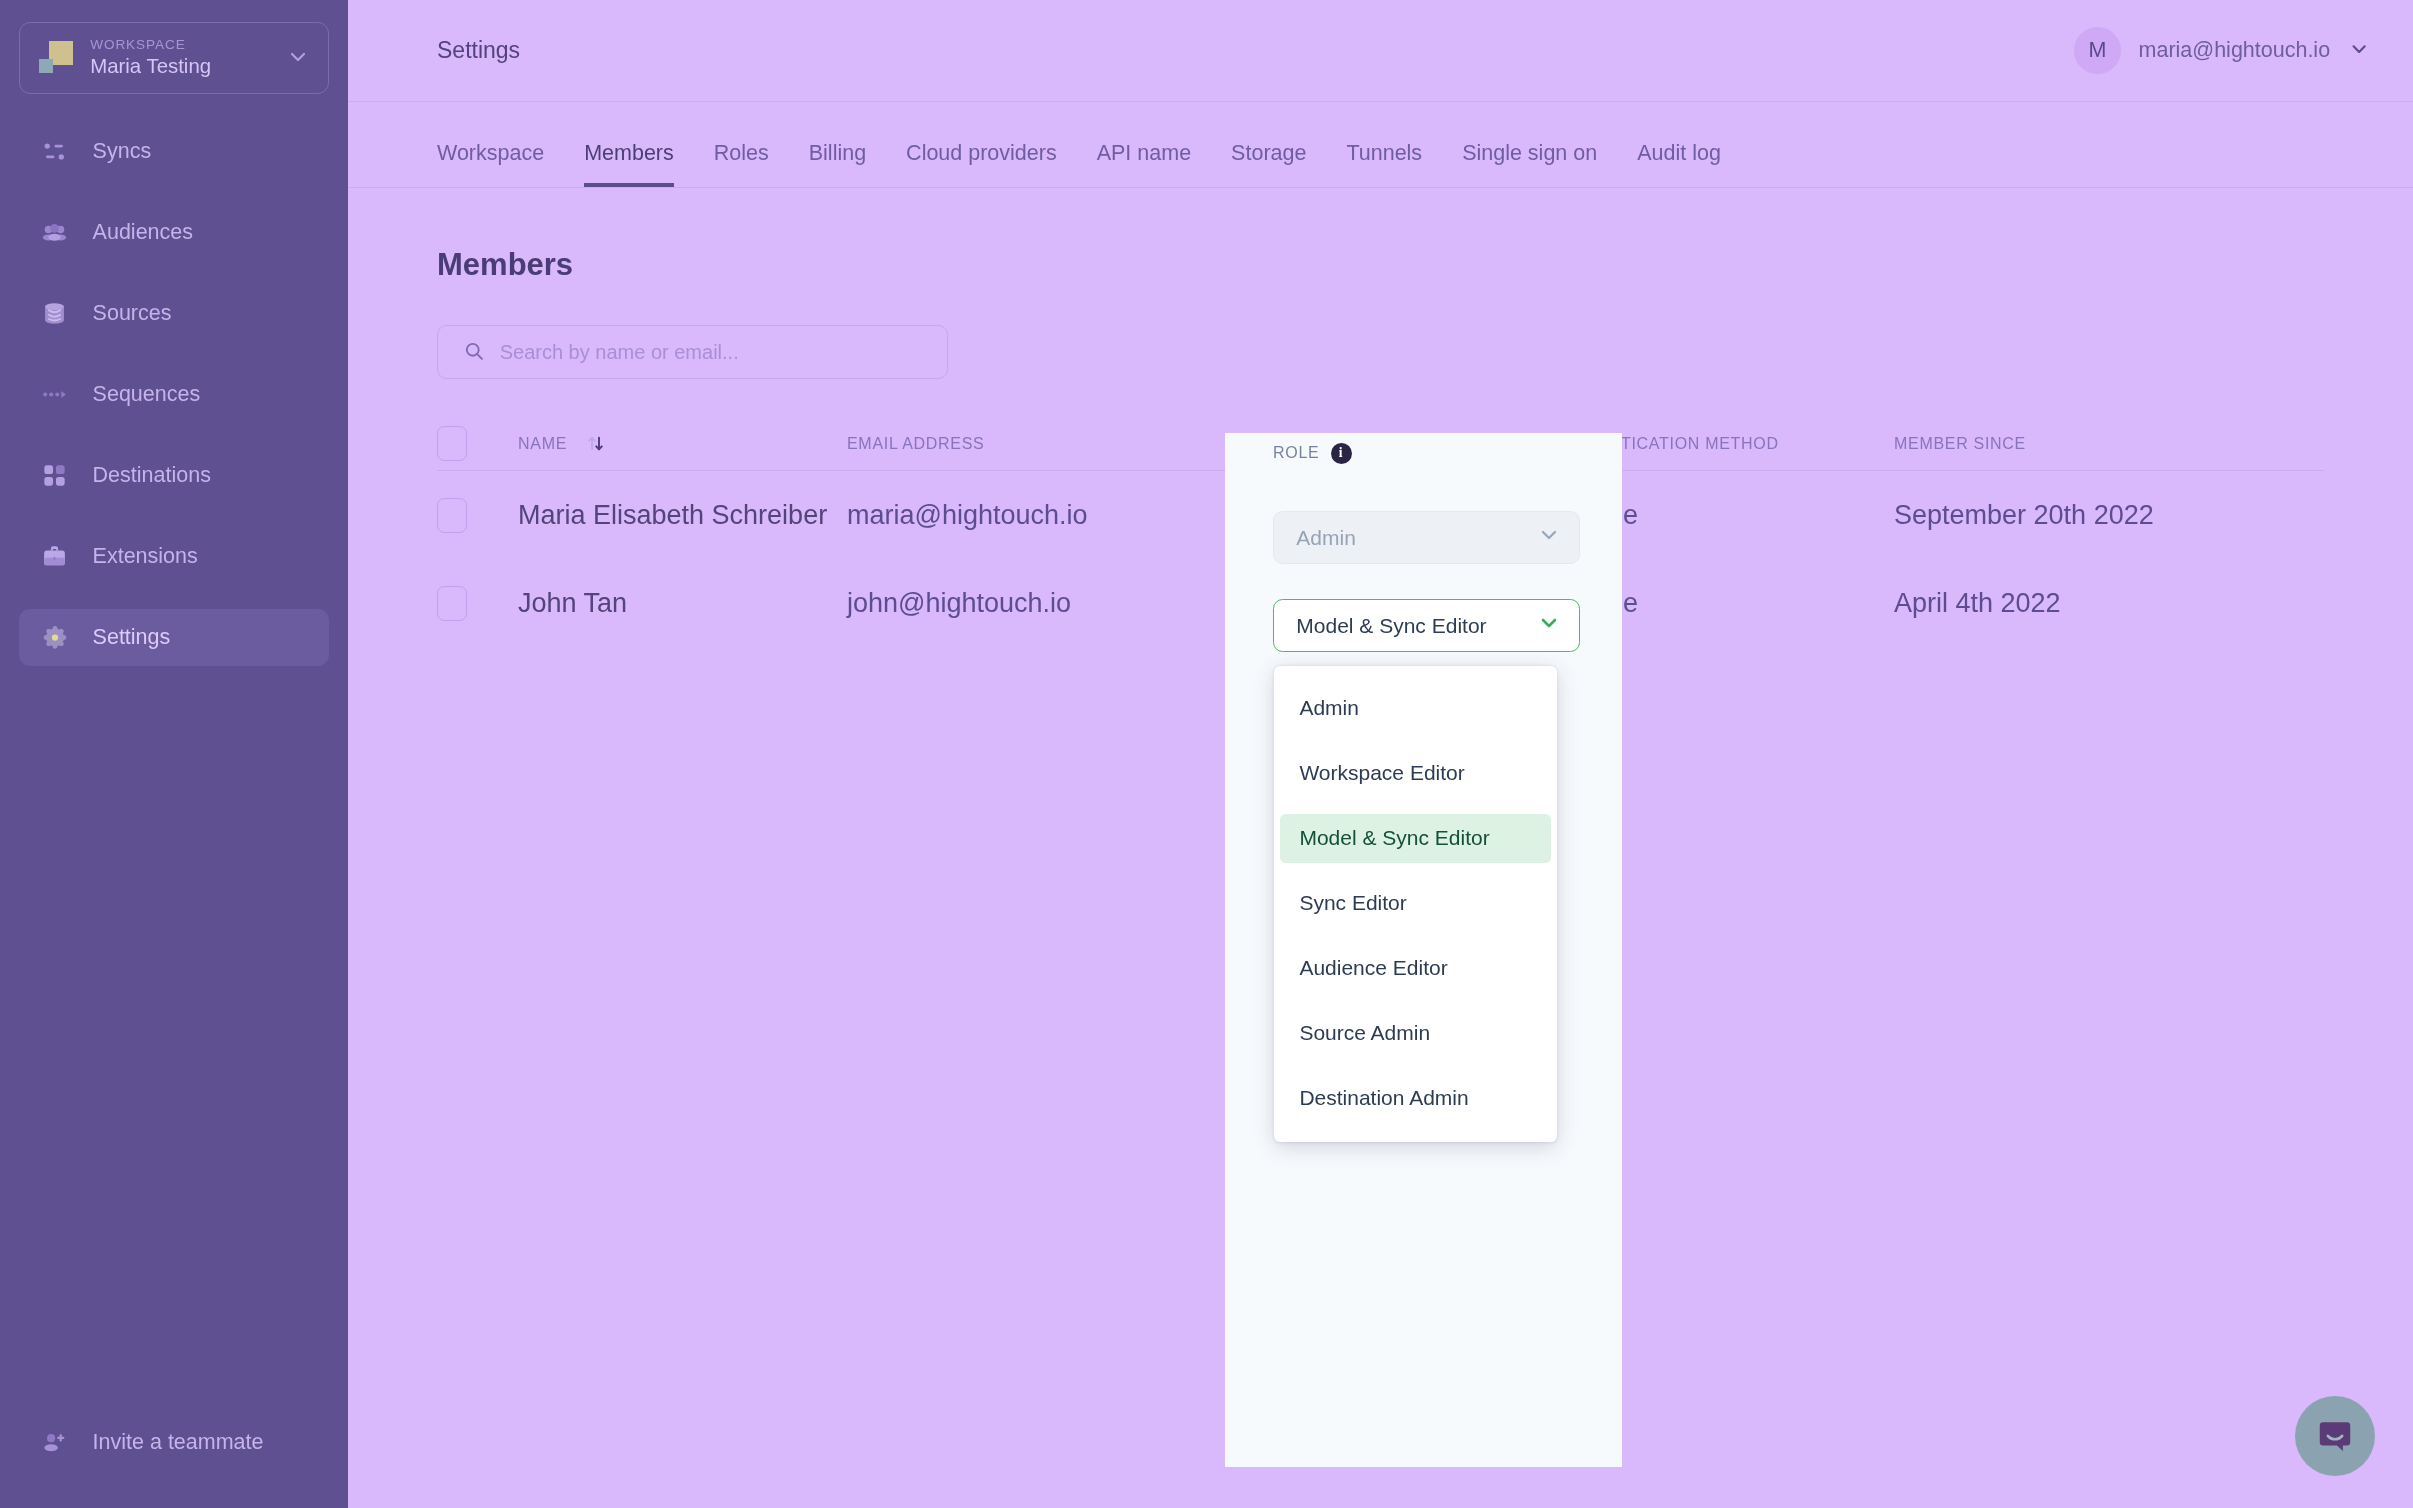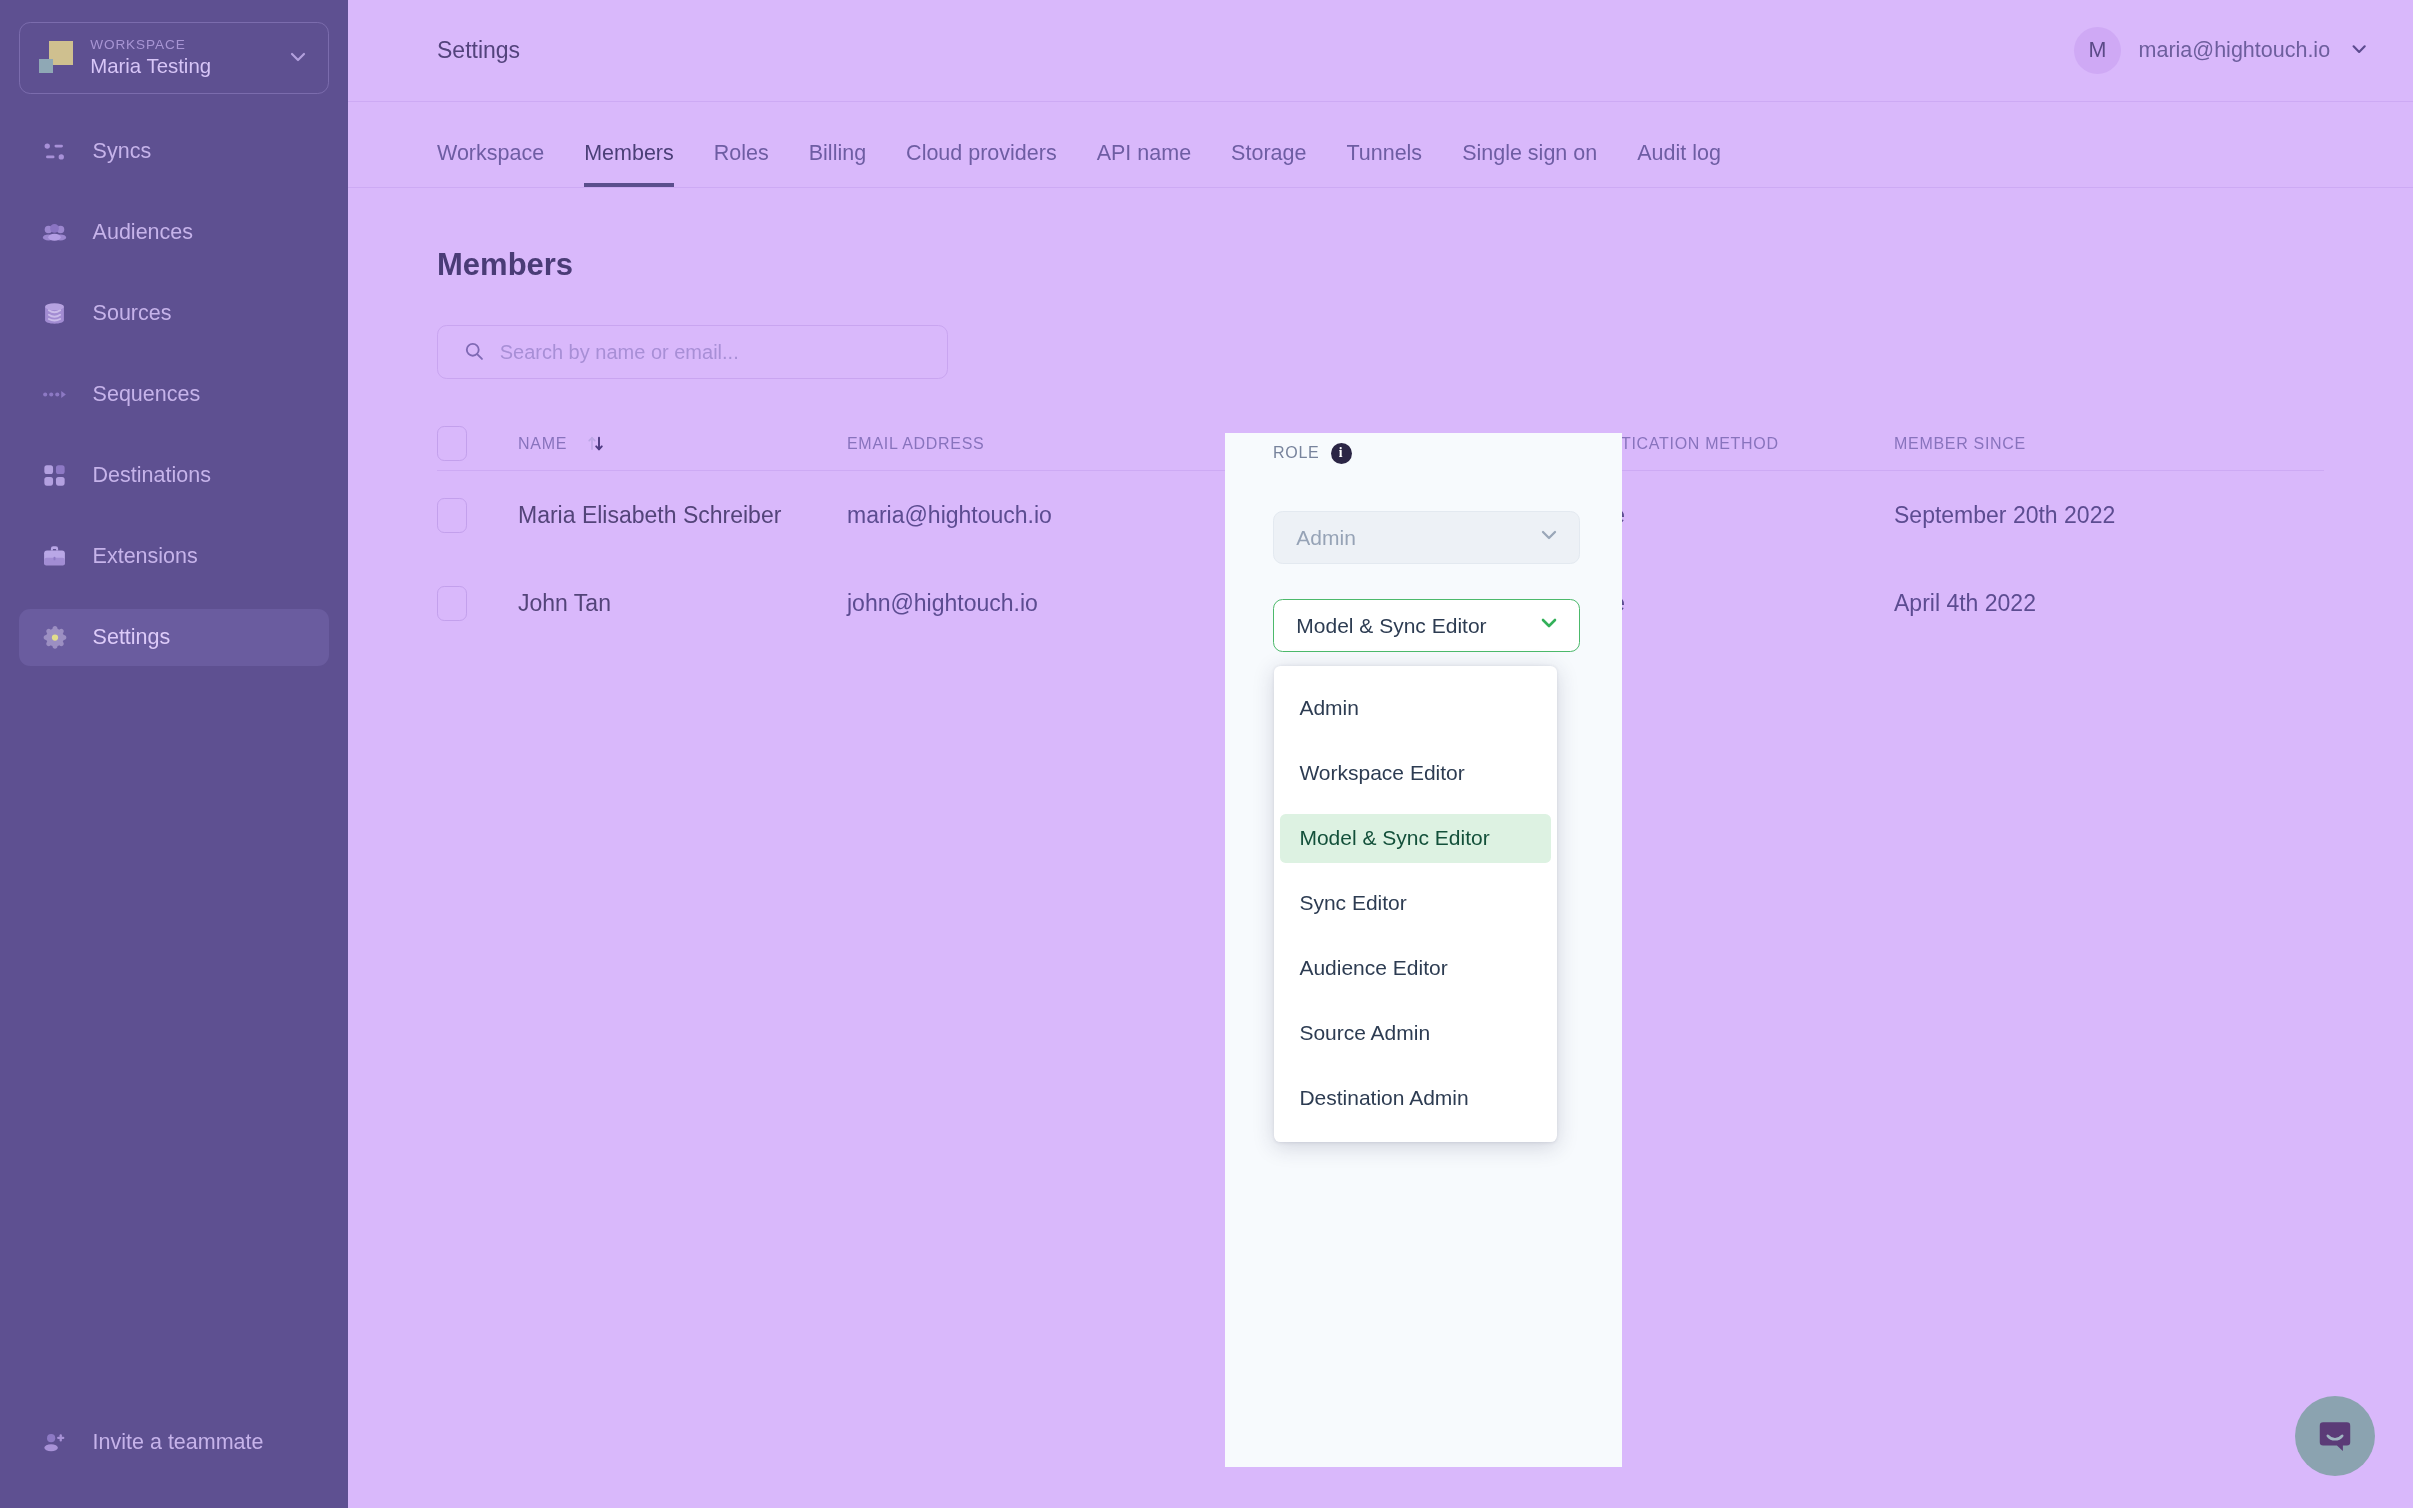--- a/index.html
+++ b/index.html
@@ -259,21 +259,21 @@
   .c-since { flex: 1; }
 
   .th {
     font-size: 16px;
     letter-spacing: 0.7px;
     color: #8873bd;
     display: flex;
     align-items: center;
   }
   .td {
-    font-size: 23px;
+    font-size: 27px;
     color: #5c4c91;
   }
   .td.name { color: #534479; }
 
   .cbox {
     width: 30px; height: 35px;
     border: 1.4px solid #c3a0ec;
     border-radius: 7.2px;
     background: transparent;
     cursor: pointer;

